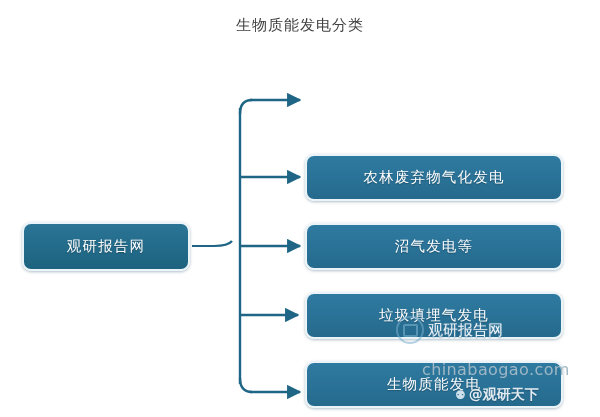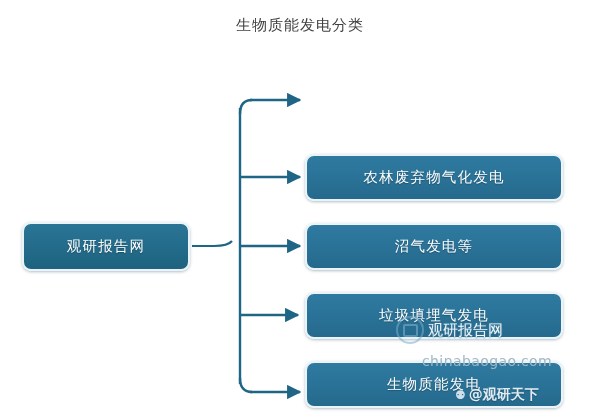--- a/index.html
+++ b/index.html
@@ -113,23 +113,23 @@
   }
   .wm-cn {
     font-size: 15px;
     font-weight: normal;
     color: rgba(255,255,255,0.92);
     text-shadow: 0 0 2px rgba(90,150,185,0.9), 0 1px 2px rgba(40,90,120,0.5);
     letter-spacing: 0px;
     white-space: nowrap;
   }
   .wm-url {
-    margin-top: 9px;
+    margin-top: 16px;
     margin-left: 26px;
-    font-size: 14px;
+    font-size: 16px;
     color: #9fb7c4;
     letter-spacing: 0.4px;
     font-family: "DejaVu Sans", "Liberation Sans", sans-serif;
     white-space: nowrap;
   }
   .wm-corner {
     position: absolute;
     left: 455px;
     top: 386px;
     display: flex;

